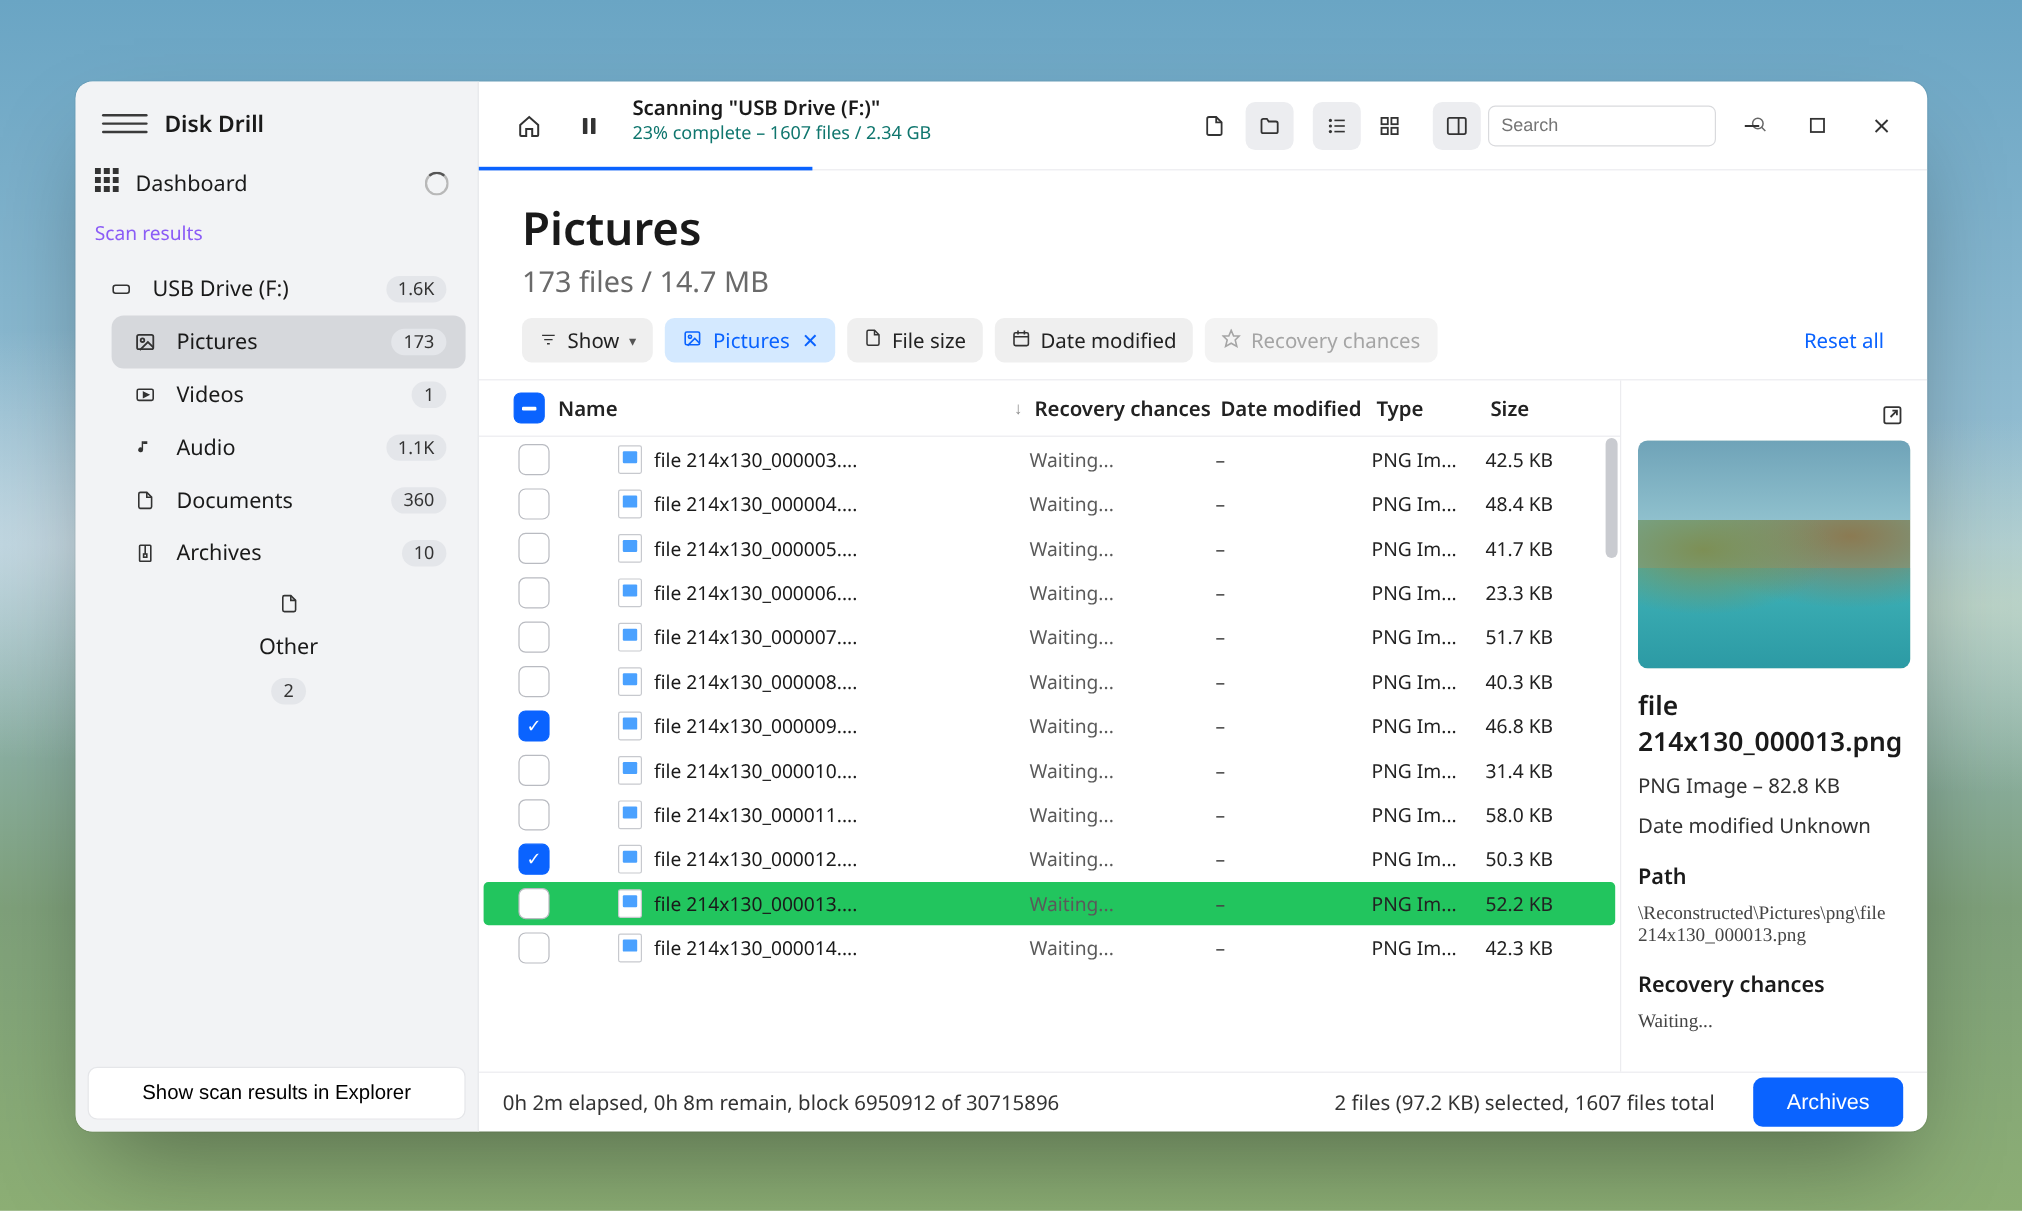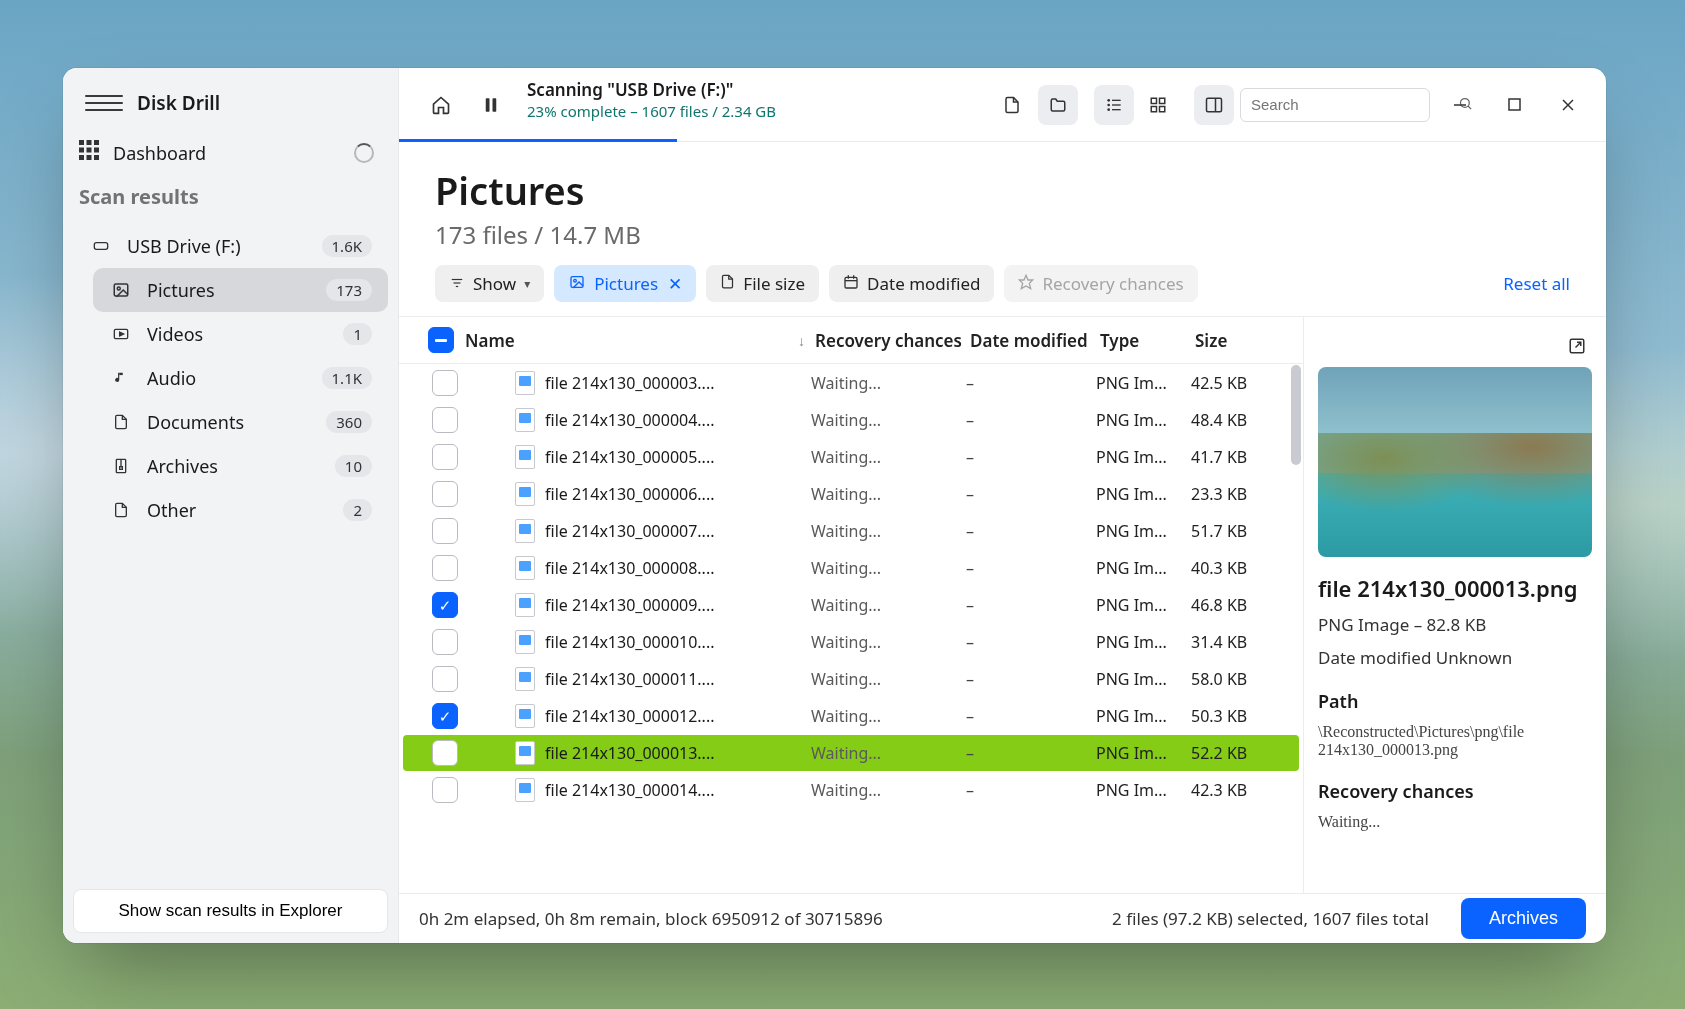--- a/index.html
+++ b/index.html
@@ -28,21 +28,21 @@
     border-right:1px solid #e7e8ea;
   }
   .app-row { display:flex; align-items:center; gap:14px; padding:18px 22px 14px; }
   .burger { width:38px; height:34px; display:flex; flex-direction:column; justify-content:center; gap:5px; cursor:pointer;}
   .burger span{height:2px;background:#3a3a3a;border-radius:1px;}
   .app-title { font-weight:600; font-size:19px; }
   .side-section { padding: 4px 10px 8px; }
   .side-item { display:flex; align-items:center; gap:14px; padding:10px 16px; border-radius:10px; cursor:pointer; }
   .side-item .icon { width:24px; display:flex; justify-content:center; color:#333;}
   .side-item .label { font-size:18px; flex:1; }
-  .side-header { font-size:20px; font-weight:700; padding:12px 16px 10px; color:#737373;}
+  .side-header { font-size:16px; font-weight:400; padding:12px 16px 10px; color:#8b5cf6;}
   .dash-row { display:flex; align-items:center; justify-content:space-between; padding:6px 24px 6px 16px;}
   .dash-left{display:flex;align-items:center;gap:14px;}
   .spinner {width:20px;height:20px;border:2px solid #b8b8b8;border-top-color:#555;border-radius:50%;}
   .side-item.active{background:#d6d8dc;}
   .badge {background:#e4e6ea;border-radius:12px;padding:1px 10px;font-size:15px;color:#333;}
   .side-foot{margin-top:auto;padding:10px;}
   .explorer-btn{width:100%;padding:11px 14px;background:#fff;border:1px solid #e5e6e9;border-radius:8px;font-size:17px;cursor:pointer;}
   
   .main{flex:1;display:flex;flex-direction:column;min-width:0;}
   .titlebar{display:flex;align-items:center;gap:6px;padding:10px 14px 0 22px;border-bottom:1px solid #ececef;position:relative;}
@@ -73,35 +73,35 @@
   .thead{display:flex;align-items:center;padding:10px 18px;font-size:17px;font-weight:600;color:#222;border-bottom:1px solid #ececef;}
   .col-chk{width:48px;display:flex;justify-content:center;}
   .col-name{flex:1;min-width:0;display:flex;align-items:center;gap:18px;}
   .col-rec{width:155px;}
   .col-date{width:130px;}
   .col-type{width:95px;}
   .col-size{width:90px;text-align:left;}
   .sort-arrow{margin-left:auto;color:#888;font-size:14px;margin-right:10px;}
   .tbody{flex:1;overflow-y:auto;}
   .row{display:flex;align-items:center;padding:5px 18px;font-size:16px;cursor:pointer;border-radius:4px;margin:1px 4px;}
-  .row.selected{background:#84cc16;}
+  .row.selected{background:#22c55e;}
   .cb{width:26px;height:26px;border:1.5px solid #b9bbc1;border-radius:6px;display:flex;align-items:center;justify-content:center;background:#fff;}
   .cb.checked{background:#0a63ff;border-color:#0a63ff;color:#fff;font-size:15px;}
   .cb.ind{background:#0a63ff;border-color:#0a63ff;}
   .cb.ind::after{content:"";width:12px;height:3px;background:#fff;border-radius:1px;}
   .fname{display:flex;align-items:center;gap:10px;min-width:0;}
   .fname .indent{width:36px;}
   .fi{width:20px;height:24px;background:#fff;border:1px solid #c7c9ce;border-radius:2px;position:relative;flex-shrink:0;}
   .fi::before{content:"";position:absolute;top:4px;left:3px;right:3px;height:10px;background:#4aa1ff;border-radius:1px;}
   .fn-text{white-space:nowrap;overflow:hidden;text-overflow:ellipsis;}
   .rec-wait{color:#5a5a5a;}
   .type-text,.size-text{color:#222;}
   .dash{color:#444;}
   .vscroll{position:absolute;right:2px;top:48px;width:10px;height:100px;background:#c9cbd0;border-radius:5px;}
-  .preview{width:303px;border-left:1px solid #ececef;padding:14px 14px 0;display:flex;flex-direction:column;gap:10px;overflow:auto;}
+  .preview{width:256px;border-left:1px solid #ececef;padding:14px 14px 0;display:flex;flex-direction:column;gap:10px;overflow:auto;}
   .pop-btn{align-self:flex-end;margin-bottom:-4px;color:#333;width:30px;height:30px;display:flex;align-items:center;justify-content:center;cursor:pointer;}
   .thumb{width:100%;height:190px;border-radius:8px;
     background:
       linear-gradient(to bottom, #6fa3b8 0%, #8fc0cd 35%, transparent 35%),
       radial-gradient(180px 90px at 24% 48%, #7d8f55, transparent 60%),
       radial-gradient(220px 100px at 78% 42%, #8b7a52, transparent 60%),
       linear-gradient(to bottom, transparent 0%, transparent 56%, #3fb3b8 56%, #2c9aa4 100%),
       #75a895;
   }
   .pv-title{font-size:22px;font-weight:600;margin-top:6px;}
@@ -201,21 +201,21 @@
           <span class="icon">
             <svg width="16" height="20" viewBox="0 0 24 24" fill="none" stroke="#333" stroke-width="2">
               <rect x="5" y="2" width="14" height="20" rx="1"></rect>
               <line x1="12" y1="2" x2="12" y2="13"></line>
               <rect x="10" y="13" width="4" height="4"></rect>
             </svg>
           </span>
     <span class="label">Archives</span>
     <span class="badge">10</span>
         </div>
-        <div class="side-item" style="margin-left: 20px;">
+        <div class="side-item" style="margin-left: 20px; flex-direction: column;">
           <span class="icon">
             <svg width="16" height="20" viewBox="0 0 24 24" fill="none" stroke="#333" stroke-width="2">
               <path d="M14 2H6a2 2 0 0 0-2 2v16a2 2 0 0 0 2 2h12a2 2 0 0 0 2-2V8z"></path>
               <polyline points="14 2 14 8 20 8"></polyline>
             </svg>
           </span>
     <span class="label">Other</span>
     <span class="badge">2</span>
         </div>
       </div>

